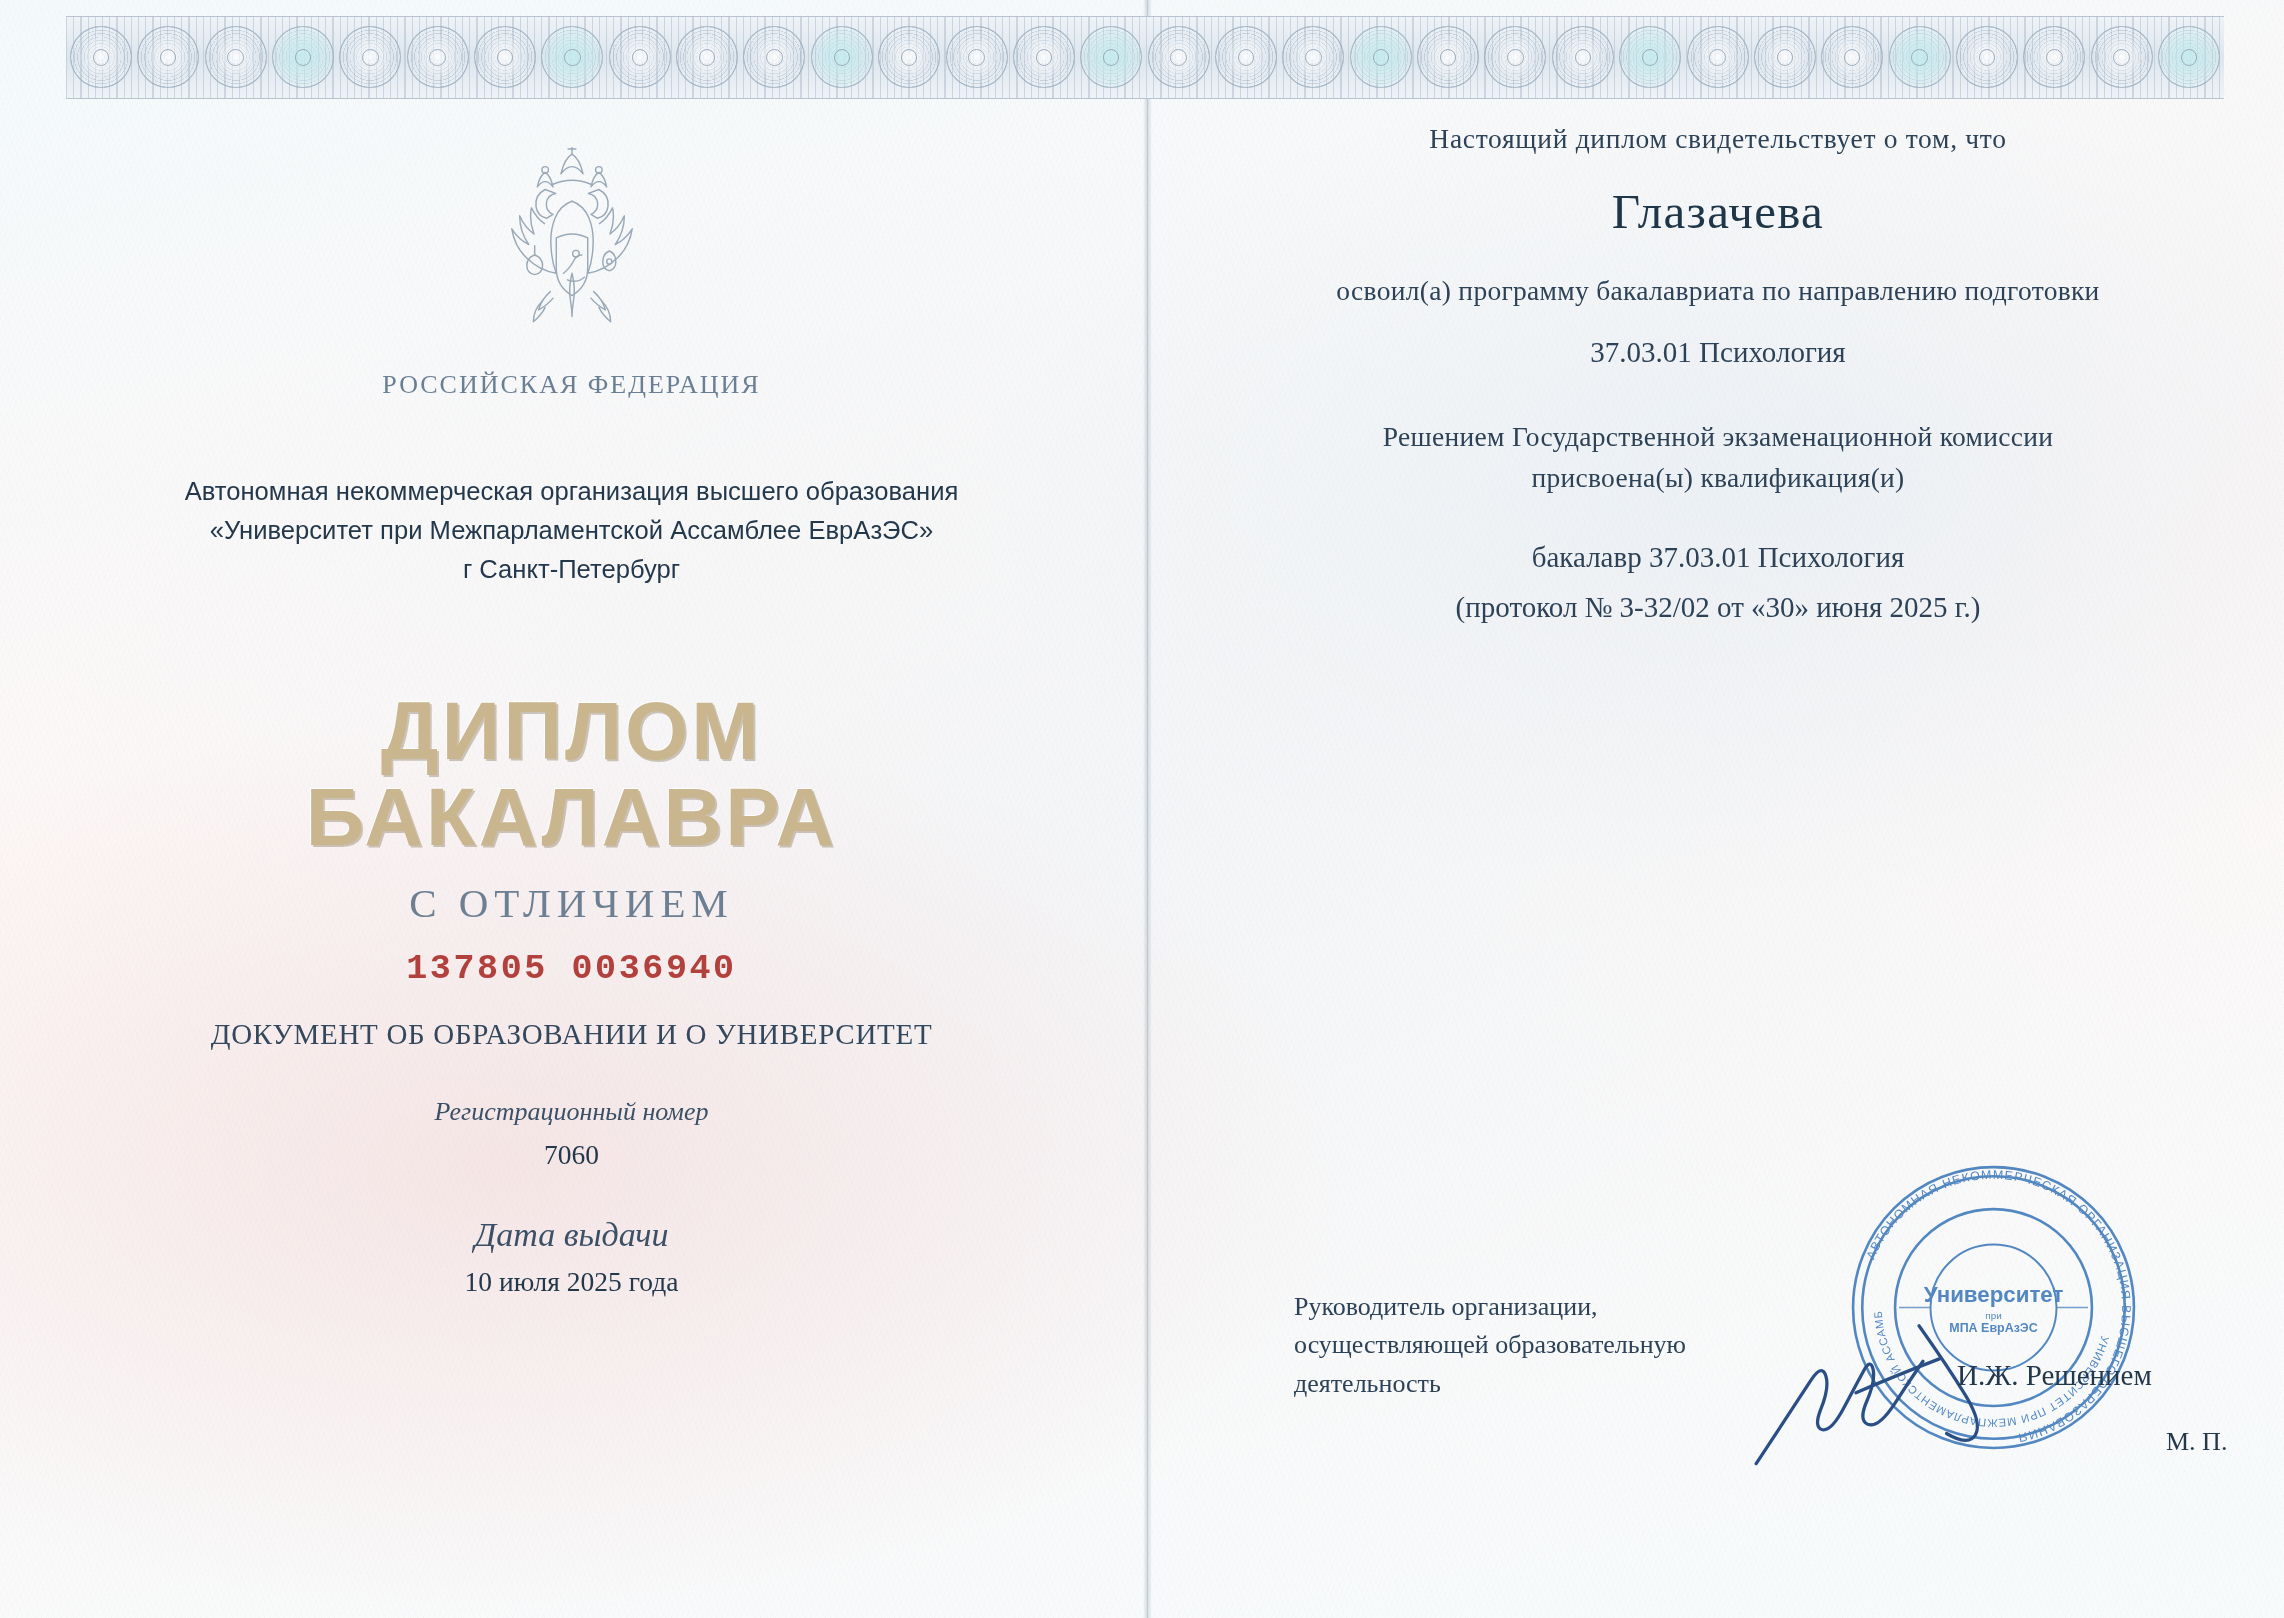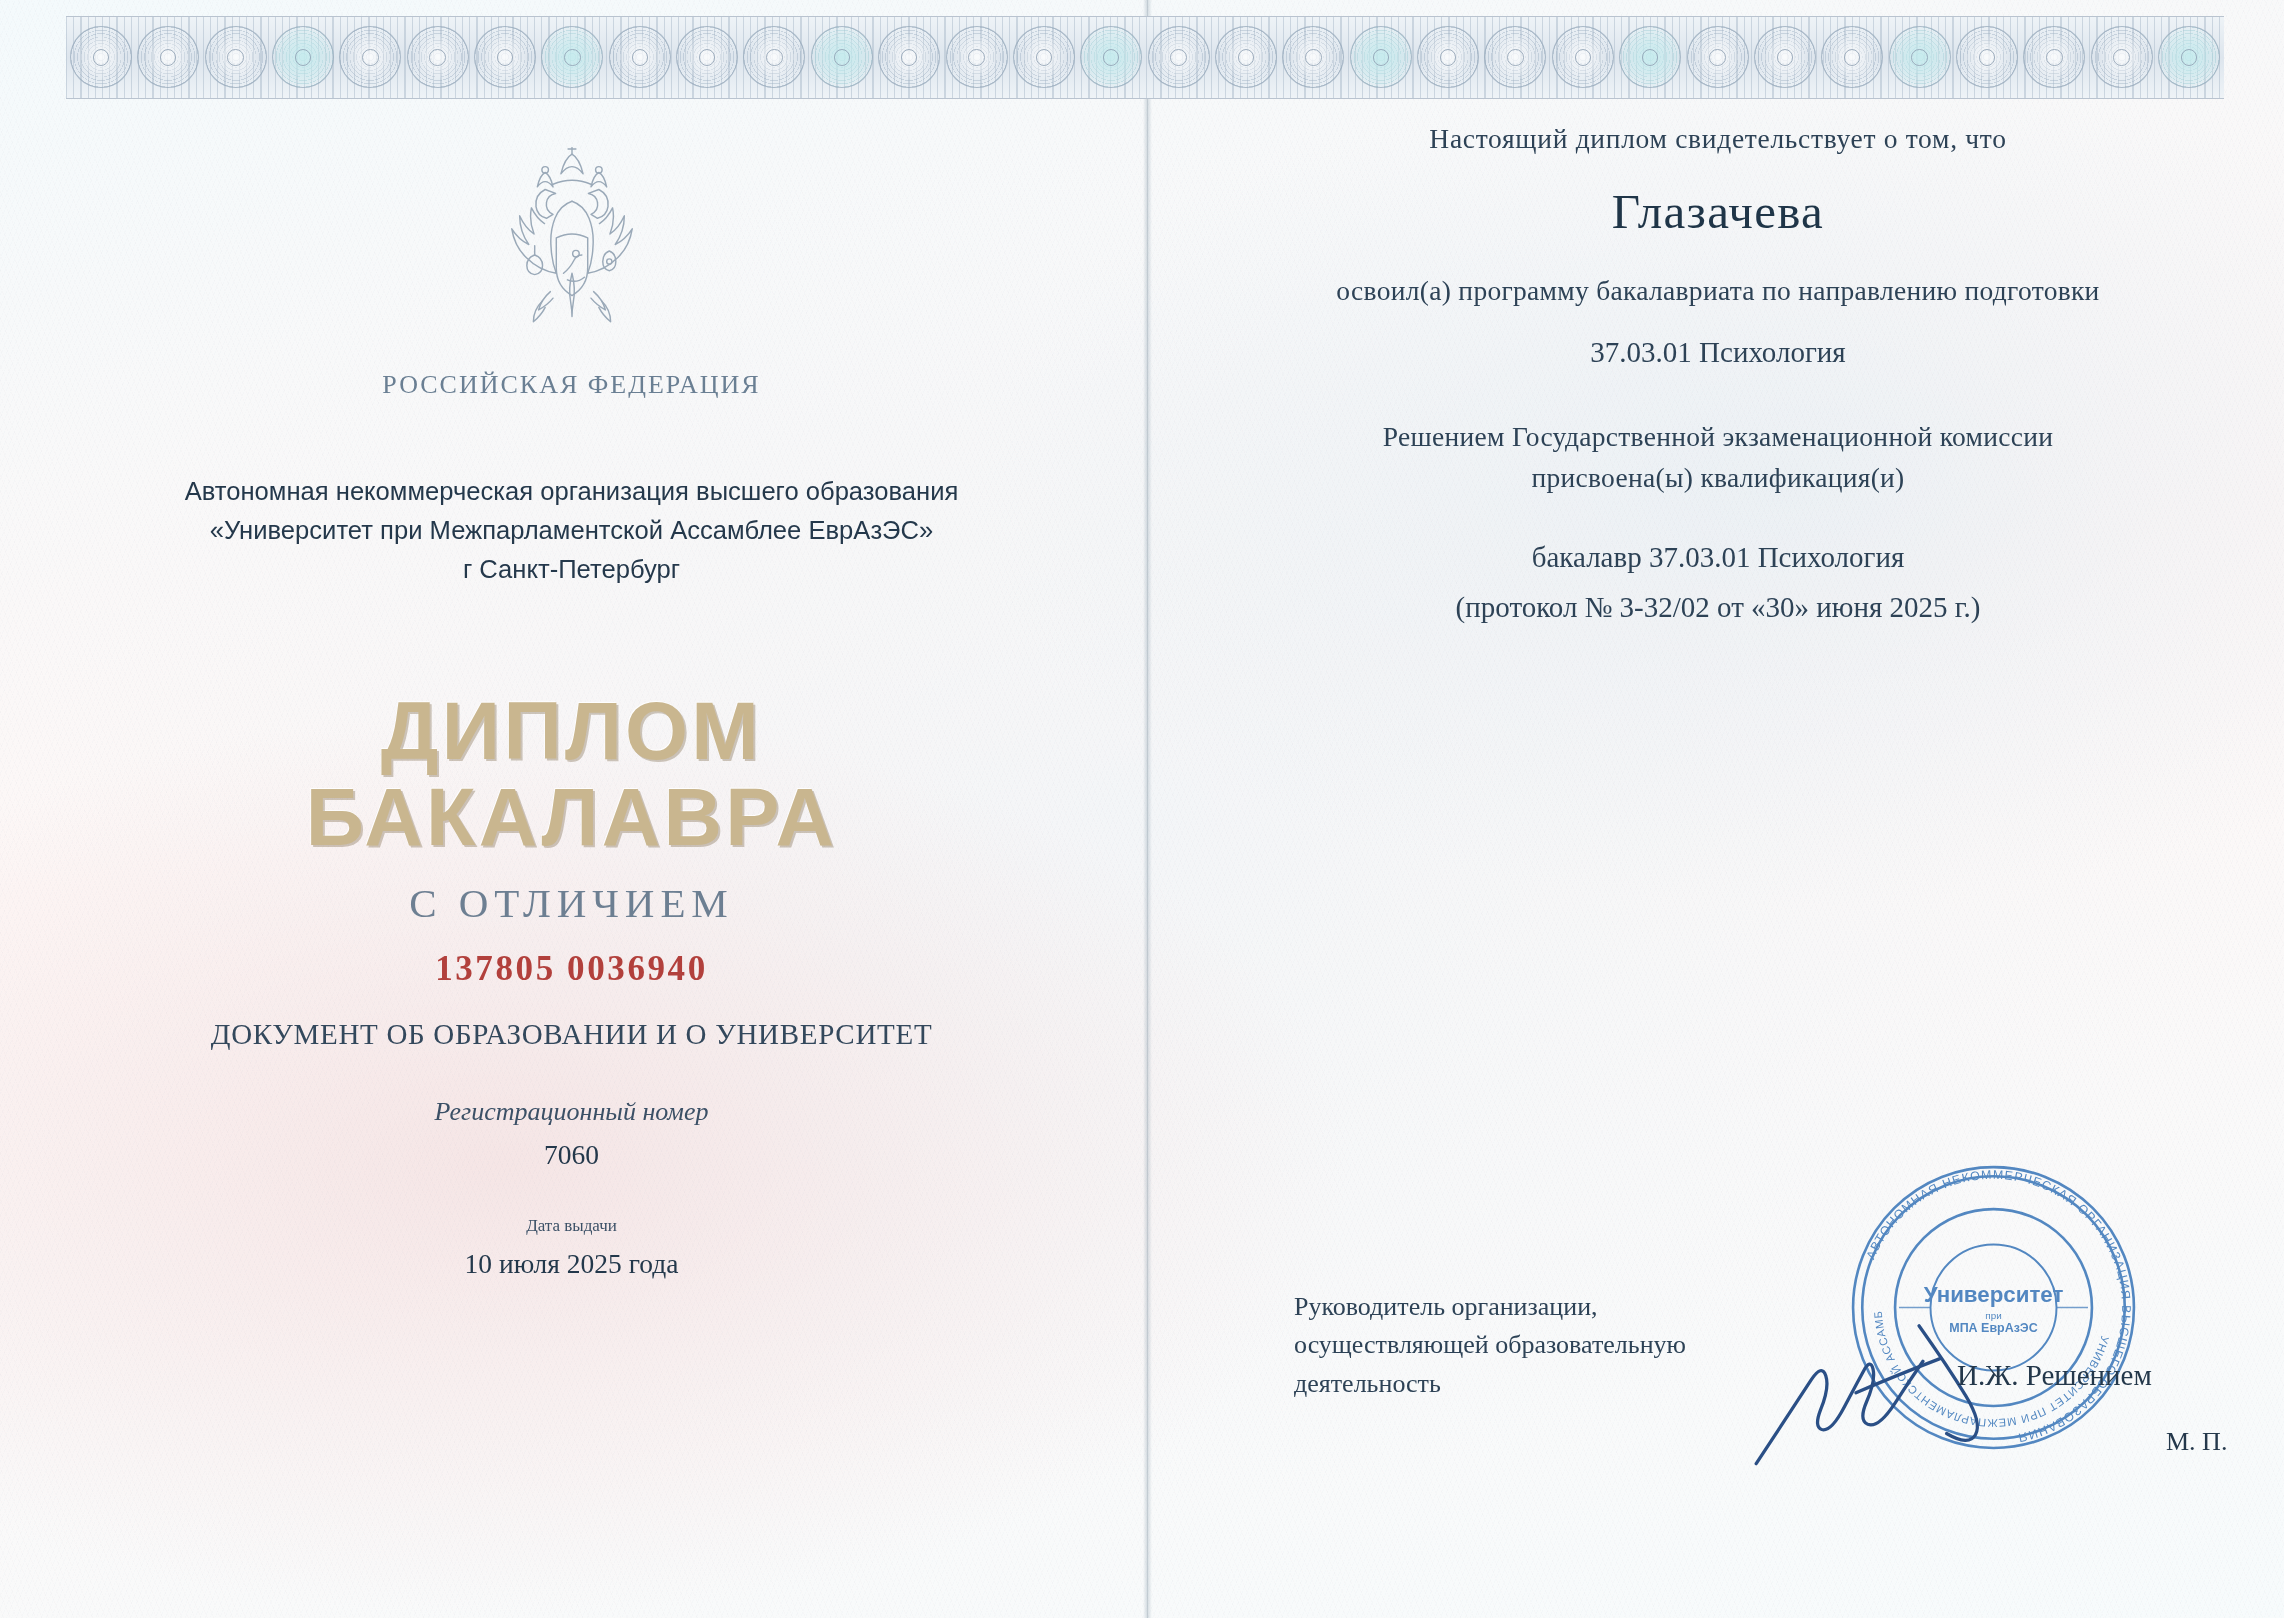--- a/index.html
+++ b/index.html
@@ -144,21 +144,21 @@
   }
   .title-sub {
     margin-top: 18.4px;
     font-family: "Liberation Serif", serif;
     font-size: 41px;
     letter-spacing: 5.9px;
     color: #6d7f92;
   }
   .serial {
     margin-top: 22px;
-    font-family: Liberation Serif, serif;
+    font-family: Liberation Mono, monospace;
     font-size: 35px;
     letter-spacing: 2.6px;
     color: #b2403c;
     font-weight: bold;
   }
   .doc-kind {
     margin-top: 29px;
     font-size: 29px;
     letter-spacing: 0.7px;
     color: #33485c;
@@ -169,21 +169,22 @@
     font-style: italic;
     color: #3b5066;
   }
   .reg-value {
     margin-top: 11.8px;
     font-size: 27.5px;
     color: #23384b;
   }
   .date-label {
     margin-top: 45px;
-    font-size: 17px;
+    font-size: 34px;
+    font-style: italic;
     color: #3b5066;
   }
   .date-value {
     margin-top: 11.8px;
     font-size: 27.5px;
     color: #23384b;
   }
 
   
   .right-page {

